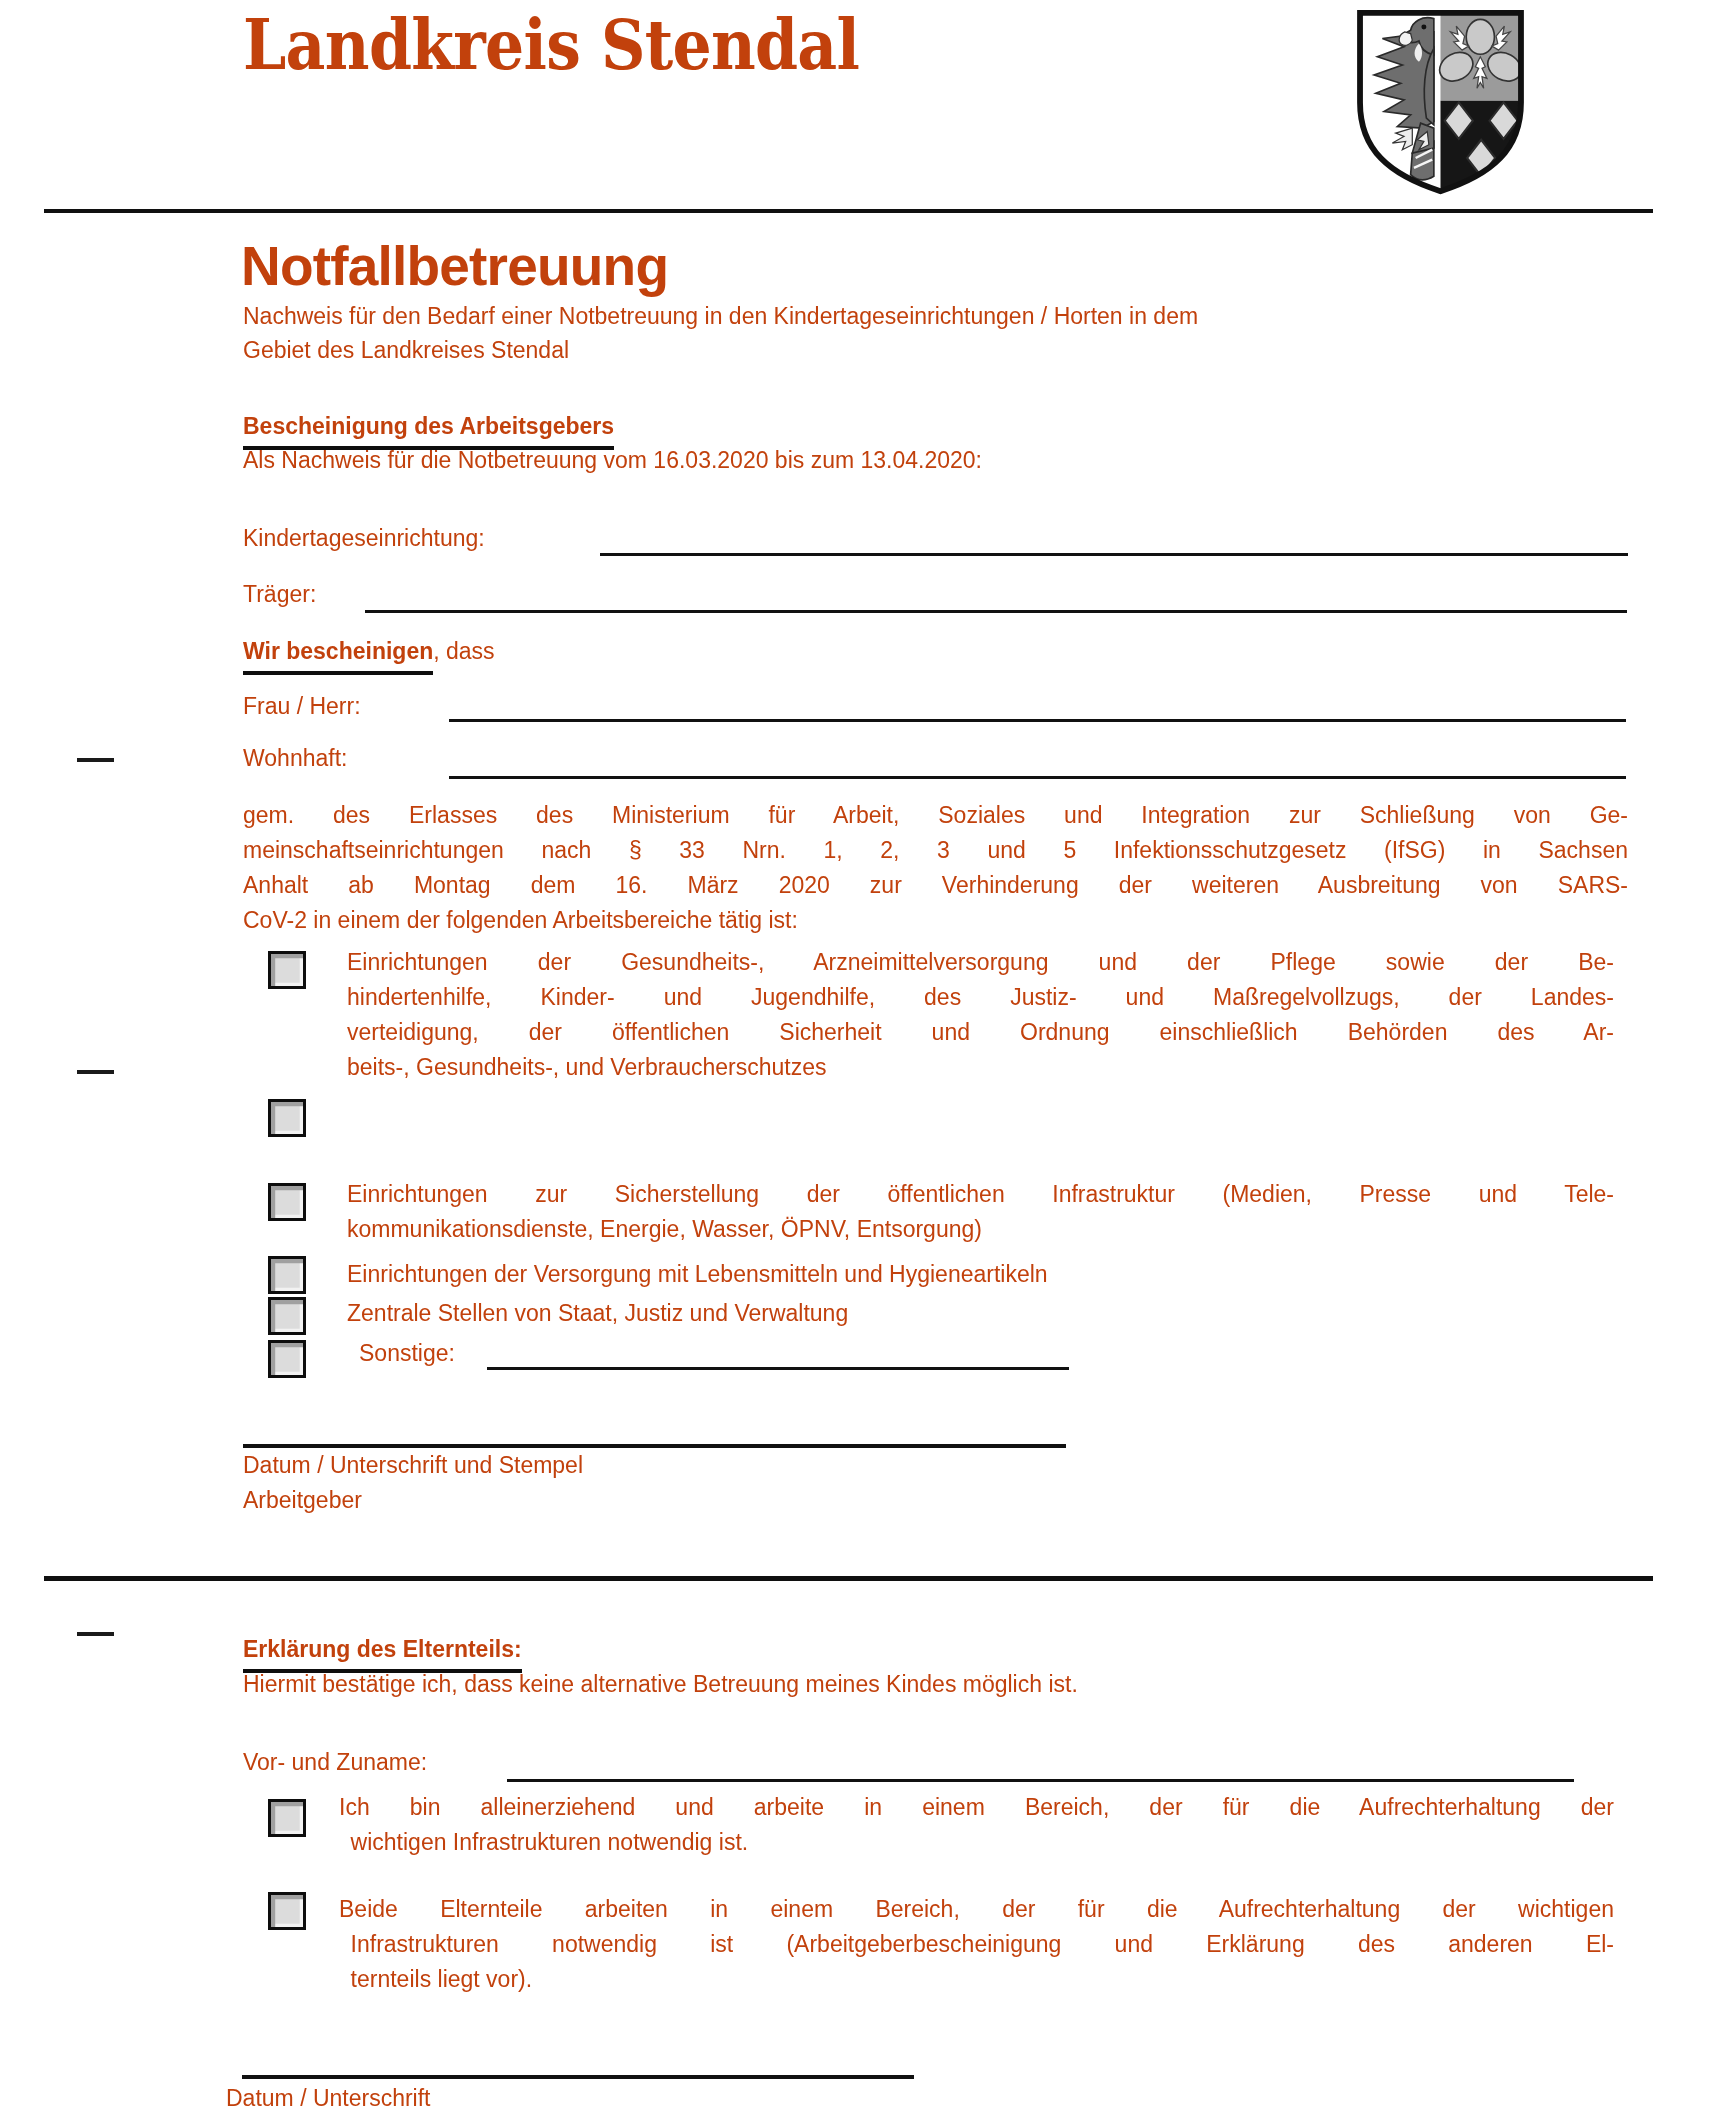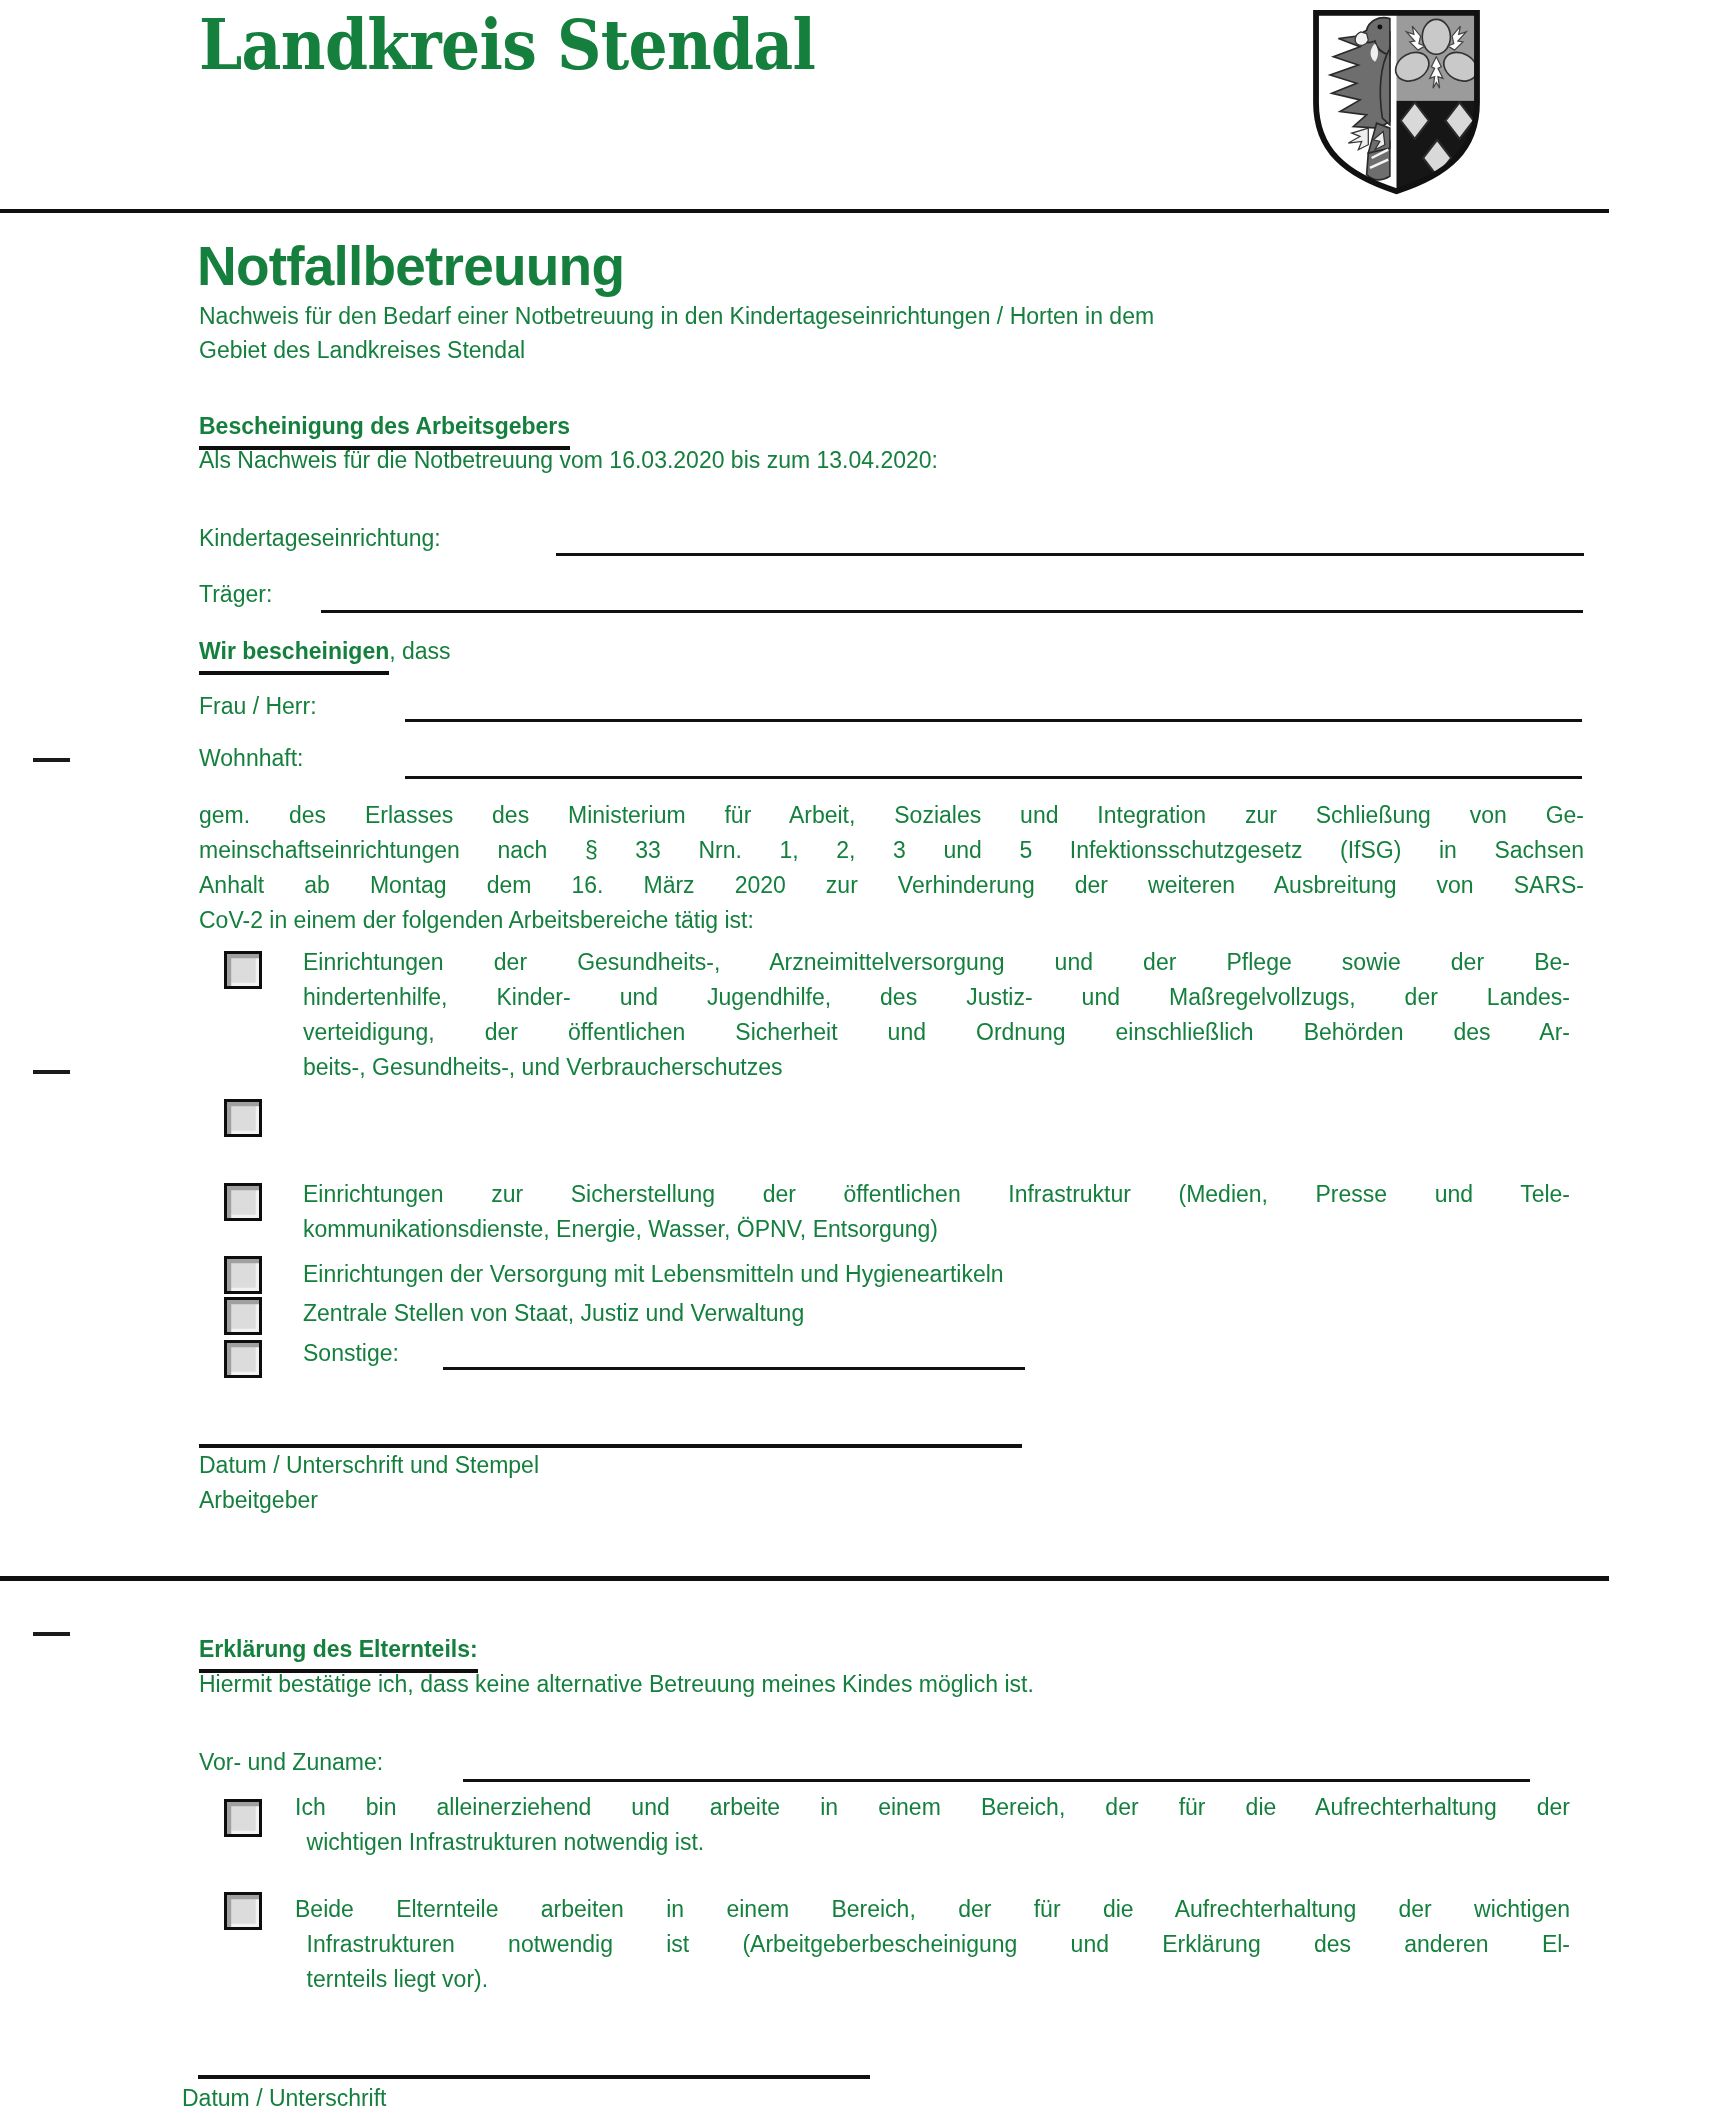--- a/index.html
+++ b/index.html
@@ -1,22 +1,23 @@
 <!DOCTYPE html>
 <html style="font-size:13.3px"><head>
 <meta charset="utf-8">
 <style>
   html,body{margin:0;padding:0;background:#ffffff;}
   #page{
     position:relative;
     width:1609px;height:2127px;
     background:#ffffff;
-    color:#15803d;
+    color:#c2410c;
     font-family:"Liberation Sans", sans-serif;
     overflow:hidden;
+    margin-left:44px;
   }
   .abs{position:absolute;}
 
   
   .letterhead{
     left:199px;top:10px;
     font-family:"DejaVu Serif", serif;
     font-weight:bold;
     font-size:70px;line-height:1;
     white-space:nowrap;
@@ -180,21 +181,21 @@
   <div class="abs body-text" style="left:303px;top:1257px;width:1267px;">
       <div class="jline jlast">Einrichtungen der Versorgung mit Lebensmitteln und Hygieneartikeln</div>
     </div>
 
   <div class="cb" style="left:224px;top:1297px;"></div>
   <div class="abs body-text" style="left:303px;top:1296px;width:1267px;">
       <div class="jline jlast">Zentrale Stellen von Staat, Justiz und Verwaltung</div>
     </div>
 
   <div class="cb" style="left:224px;top:1340px;"></div>
-  <div class="abs body-text nowrap" style="left:303px;top:1336px;">Sonstige:</div>
+  <div class="abs body-text nowrap" style="left:315px;top:1336px;">Sonstige:</div>
   <div class="abs hline" style="left:443px;top:1367px;width:582px;"></div>
 
   <div class="abs sigline" style="left:199px;top:1444px;width:823px;"></div>
   <div class="abs body-text plain" style="left:199px;top:1448px;width:831px;">
       <div class="jline">Datum / Unterschrift und Stempel</div>
       <div class="jline jlast">Arbeitgeber</div>
     </div>
 
   <div class="abs divider"></div>
 

